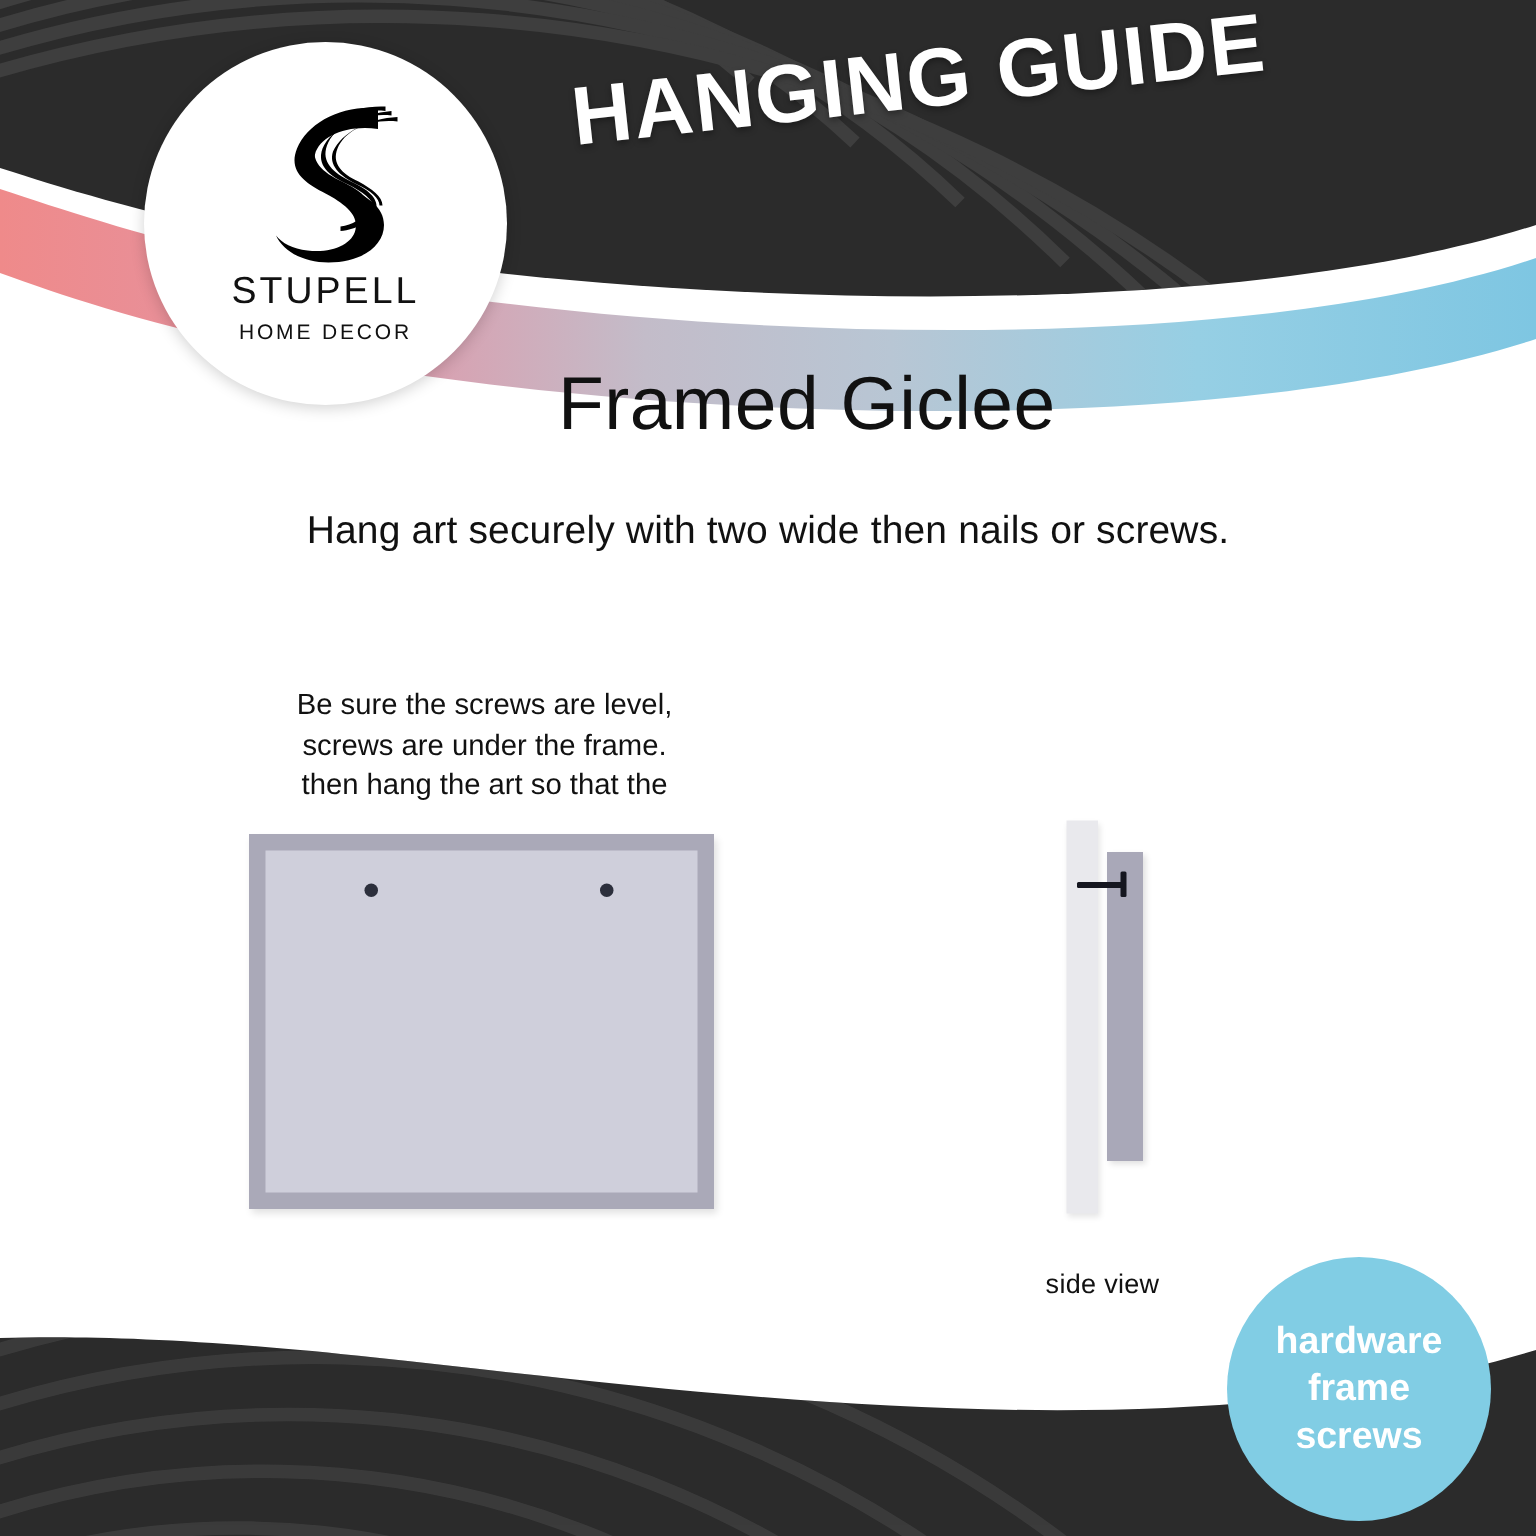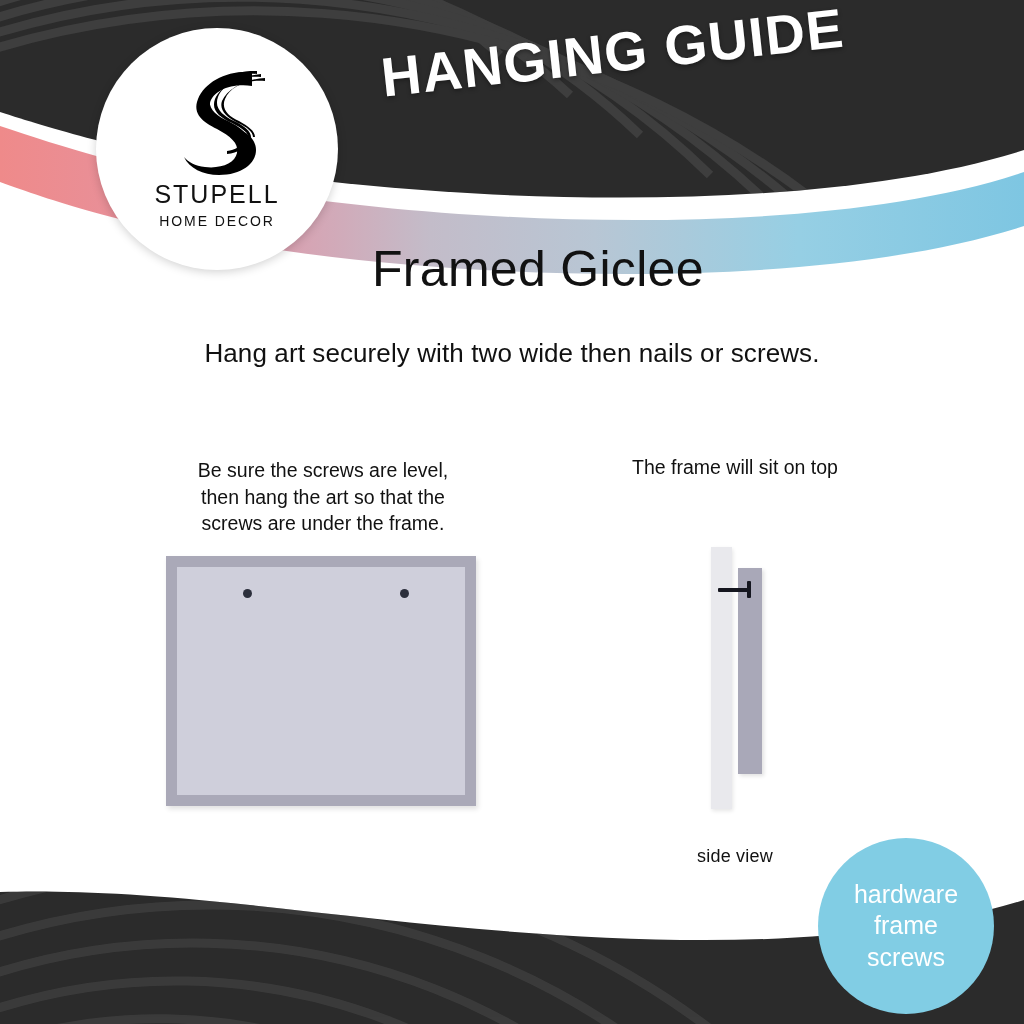--- a/index.html
+++ b/index.html
@@ -208,21 +208,21 @@
     display: flex;
     flex-direction: column;
     align-items: center;
     justify-content: center;
     color: #ffffff;
     font-size: 25px;
     line-height: 1.26;
     text-align: center;
     z-index: 8;
   }
-  #badge span { display: block; }
+  #badge span { display: block; font-weight: bold; }
 </style>
 </head>
 <body>
 
 <div id="page">
 
   <svg class="bg-layer" viewBox="0 0 1024 1024" preserveAspectRatio="none" aria-hidden="true">
     <defs>
       <linearGradient id="waveGrad" x1="0" y1="0" x2="1" y2="0">
         <stop offset="0%" stop-color="#ef8a8a"></stop>
@@ -301,34 +301,33 @@
     <div class="logo-word" id="logo-sub">HOME DECOR</div>
   </div>
 
   <div id="header-title">HANGING GUIDE</div>
 
   <div id="product-name">Framed Giclee</div>
   <div id="lede">Hang art securely with two wide then nails or screws.</div>
 
   <div class="caption" id="caption-front">
     <div>Be sure the screws are level,</div>
+    <div>screws are under the frame.</div>
     <div>then hang the art so that the</div>
-    <div>screws are under the frame.</div>
   </div>
 
   <div id="front-frame">
     <div id="front-mat">
       <div class="screw-dot" id="screw-dot-left"></div>
       <div class="screw-dot" id="screw-dot-right"></div>
     </div>
   </div>
 
 
   <div class="caption" id="caption-side">
-    <div>The frame will sit on top</div>
   </div>
 
   <div id="side-wall"></div>
   <div id="side-frame"></div>
   <div id="side-screw-shaft"></div>
   <div id="side-screw-head"></div>
 
   <div class="view-label" id="label-side">side view</div>
 
   <div id="badge">

